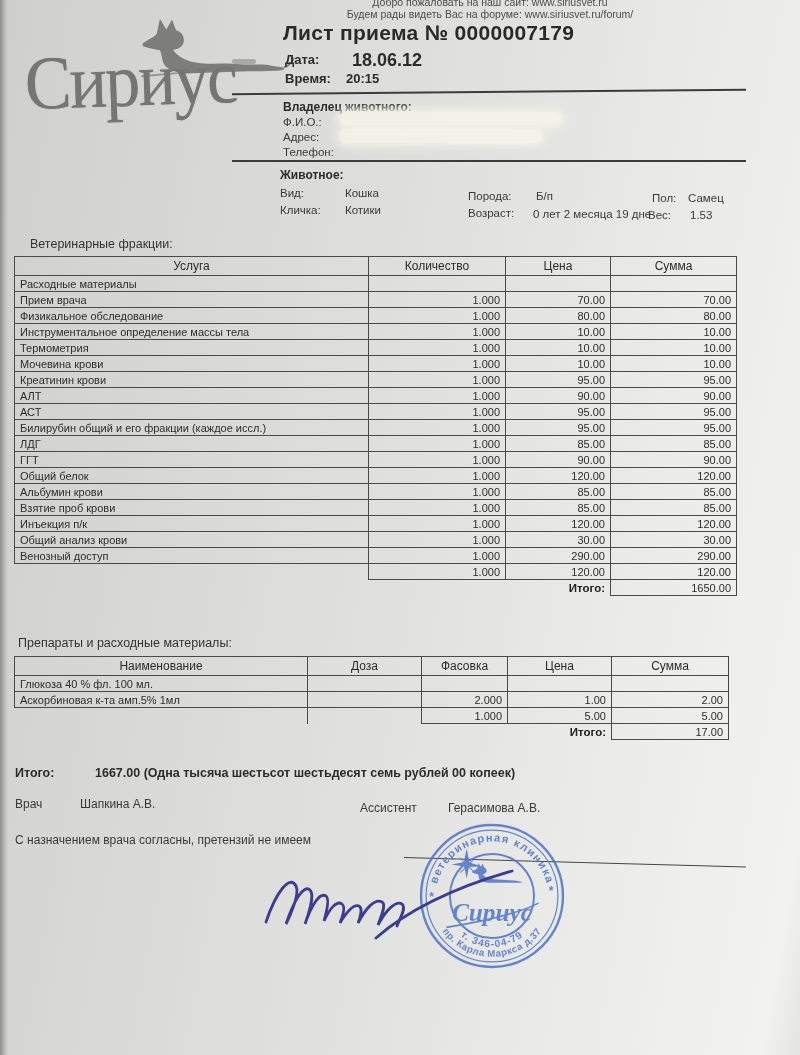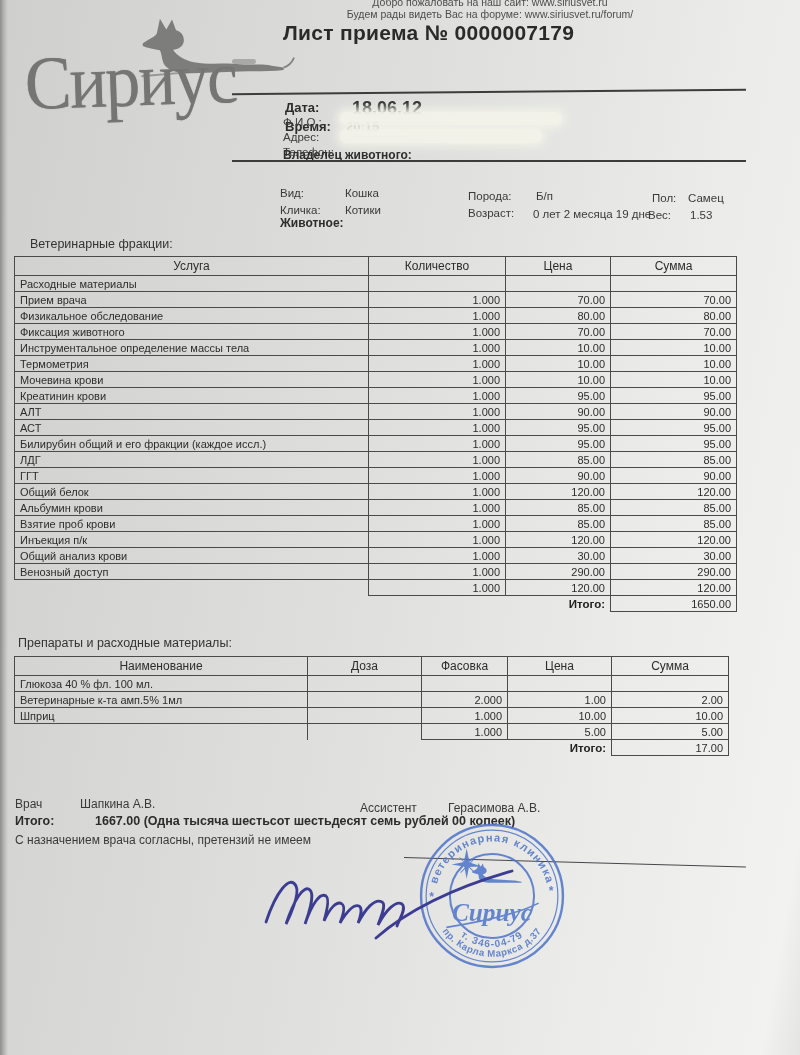--- a/index.html
+++ b/index.html
@@ -3,21 +3,21 @@
 <meta charset="utf-8">
 <style>
   html,body{margin:0;padding:0;}
   body{width:800px;height:1055px;overflow:hidden;font-family:"Liberation Sans",sans-serif;background:#b9b9b7;}
   .page{position:relative;width:800px;height:1055px;overflow:hidden;
         background:linear-gradient(100deg,#cfcfcd 0%,#d9d9d7 28%,#e1e1df 52%,#ebebe9 75%,#f2f2f0 96%,#e4e4e2 100%);}
   .edge-left{position:absolute;left:0;top:0;width:8px;height:100%;
         background:linear-gradient(90deg,#8e8e8c,#bcbcba 60%,rgba(200,200,198,0));}
   .abs{position:absolute;}
   .txt{color:#3a3a38;font-size:11.5px;line-height:14px;white-space:nowrap;}
-  .bold{font-weight:bold;color:#2c2c2a;margin-top:48px;}
+  .bold{font-weight:bold;color:#2c2c2a;}
   
   .logo{left:24px;top:8px;width:250px;height:215px;transform:rotate(-2deg);}
   .logo-text{position:absolute;left:2px;top:28px;font-family:"Liberation Serif",serif;
         font-size:76px;color:#757573;letter-spacing:-2px;transform:scaleX(0.92);transform-origin:left;
         text-shadow:0 0 1px #8a8a88;}
   .site-lines{left:228px;top:-3px;width:524px;text-align:center;font-size:10.5px;color:#4d4d4b;line-height:11.5px;}
   .doc-title{left:283px;top:21px;font-size:21px;font-weight:bold;color:#2a2a28;letter-spacing:.3px;}
   .rule{height:2px;background:#3c3c3a;}
   .smudge{background:#a9a9a7;border-radius:3px;}
   .blob{background:#f3f3ea;border-radius:7px;box-shadow:0 0 7px 4px #f1f1e8;opacity:.95;}
@@ -117,26 +117,20 @@
             <td class="num">70.00</td>
             <td class="num">70.00</td>
           </tr>
           <tr>
             <td>Физикальное обследование</td>
             <td class="num">1.000</td>
             <td class="num">80.00</td>
             <td class="num">80.00</td>
           </tr>
           <tr>
-            <td>Фиксация животного</td>
-            <td class="num">1.000</td>
-            <td class="num">70.00</td>
-            <td class="num">70.00</td>
-          </tr>
-          <tr>
             <td>Инструментальное определение массы тела</td>
             <td class="num">1.000</td>
             <td class="num">10.00</td>
             <td class="num">10.00</td>
           </tr>
           <tr>
             <td>Термометрия</td>
             <td class="num">1.000</td>
             <td class="num">10.00</td>
             <td class="num">10.00</td>
@@ -257,32 +251,25 @@
       </thead>
       <tbody>
           <tr>
             <td>Глюкоза 40 % фл. 100 мл.</td>
             <td class="num"></td>
             <td class="num"></td>
             <td class="num"></td>
             <td class="num"></td>
           </tr>
           <tr>
-            <td>Ветеринарные к-та амп.5% 1мл</td>
+            <td>Аскорбиновая к-та амп.5% 1мл</td>
             <td class="num"></td>
             <td class="num">2.000</td>
             <td class="num">1.00</td>
             <td class="num">2.00</td>
-          </tr>
-          <tr>
-            <td>Шприц</td>
-            <td class="num"></td>
-            <td class="num">1.000</td>
-            <td class="num">10.00</td>
-            <td class="num">10.00</td>
           </tr>
           <tr>
             <td class="nbname"></td>
             <td class="num nbname"></td>
             <td class="num">1.000</td>
             <td class="num">5.00</td>
             <td class="num">5.00</td>
           </tr>
         </tbody>
       <tfoot>

